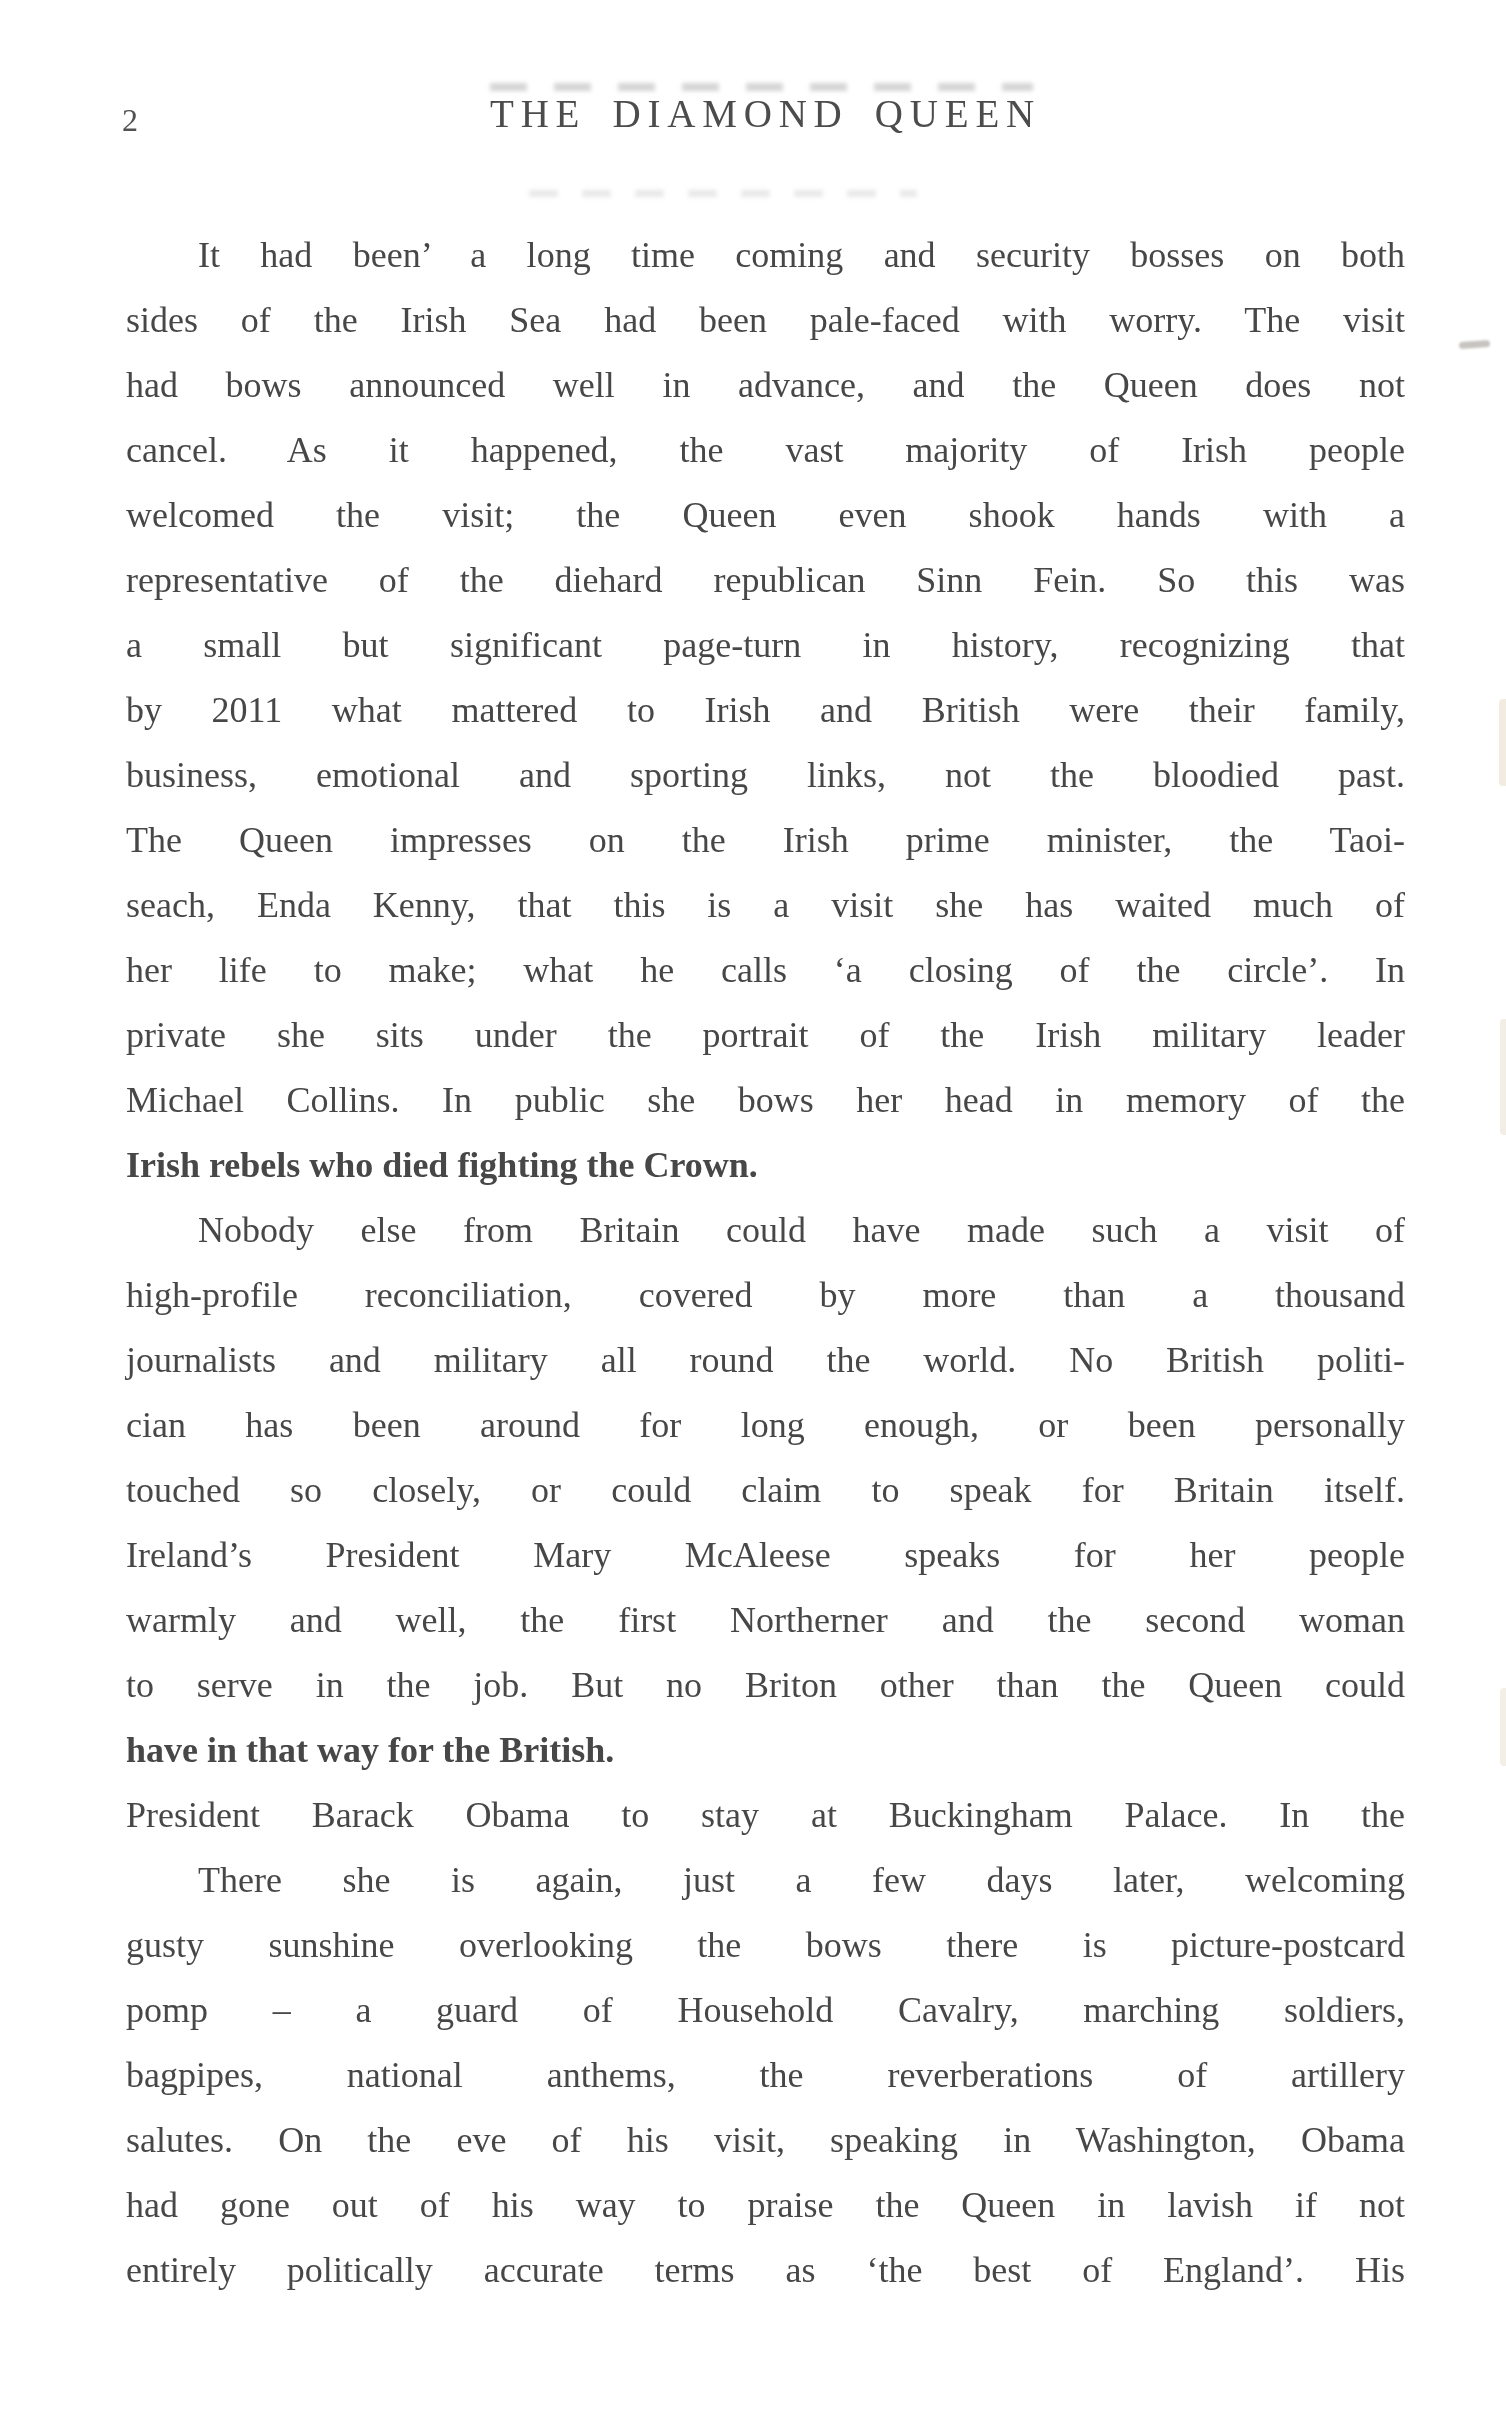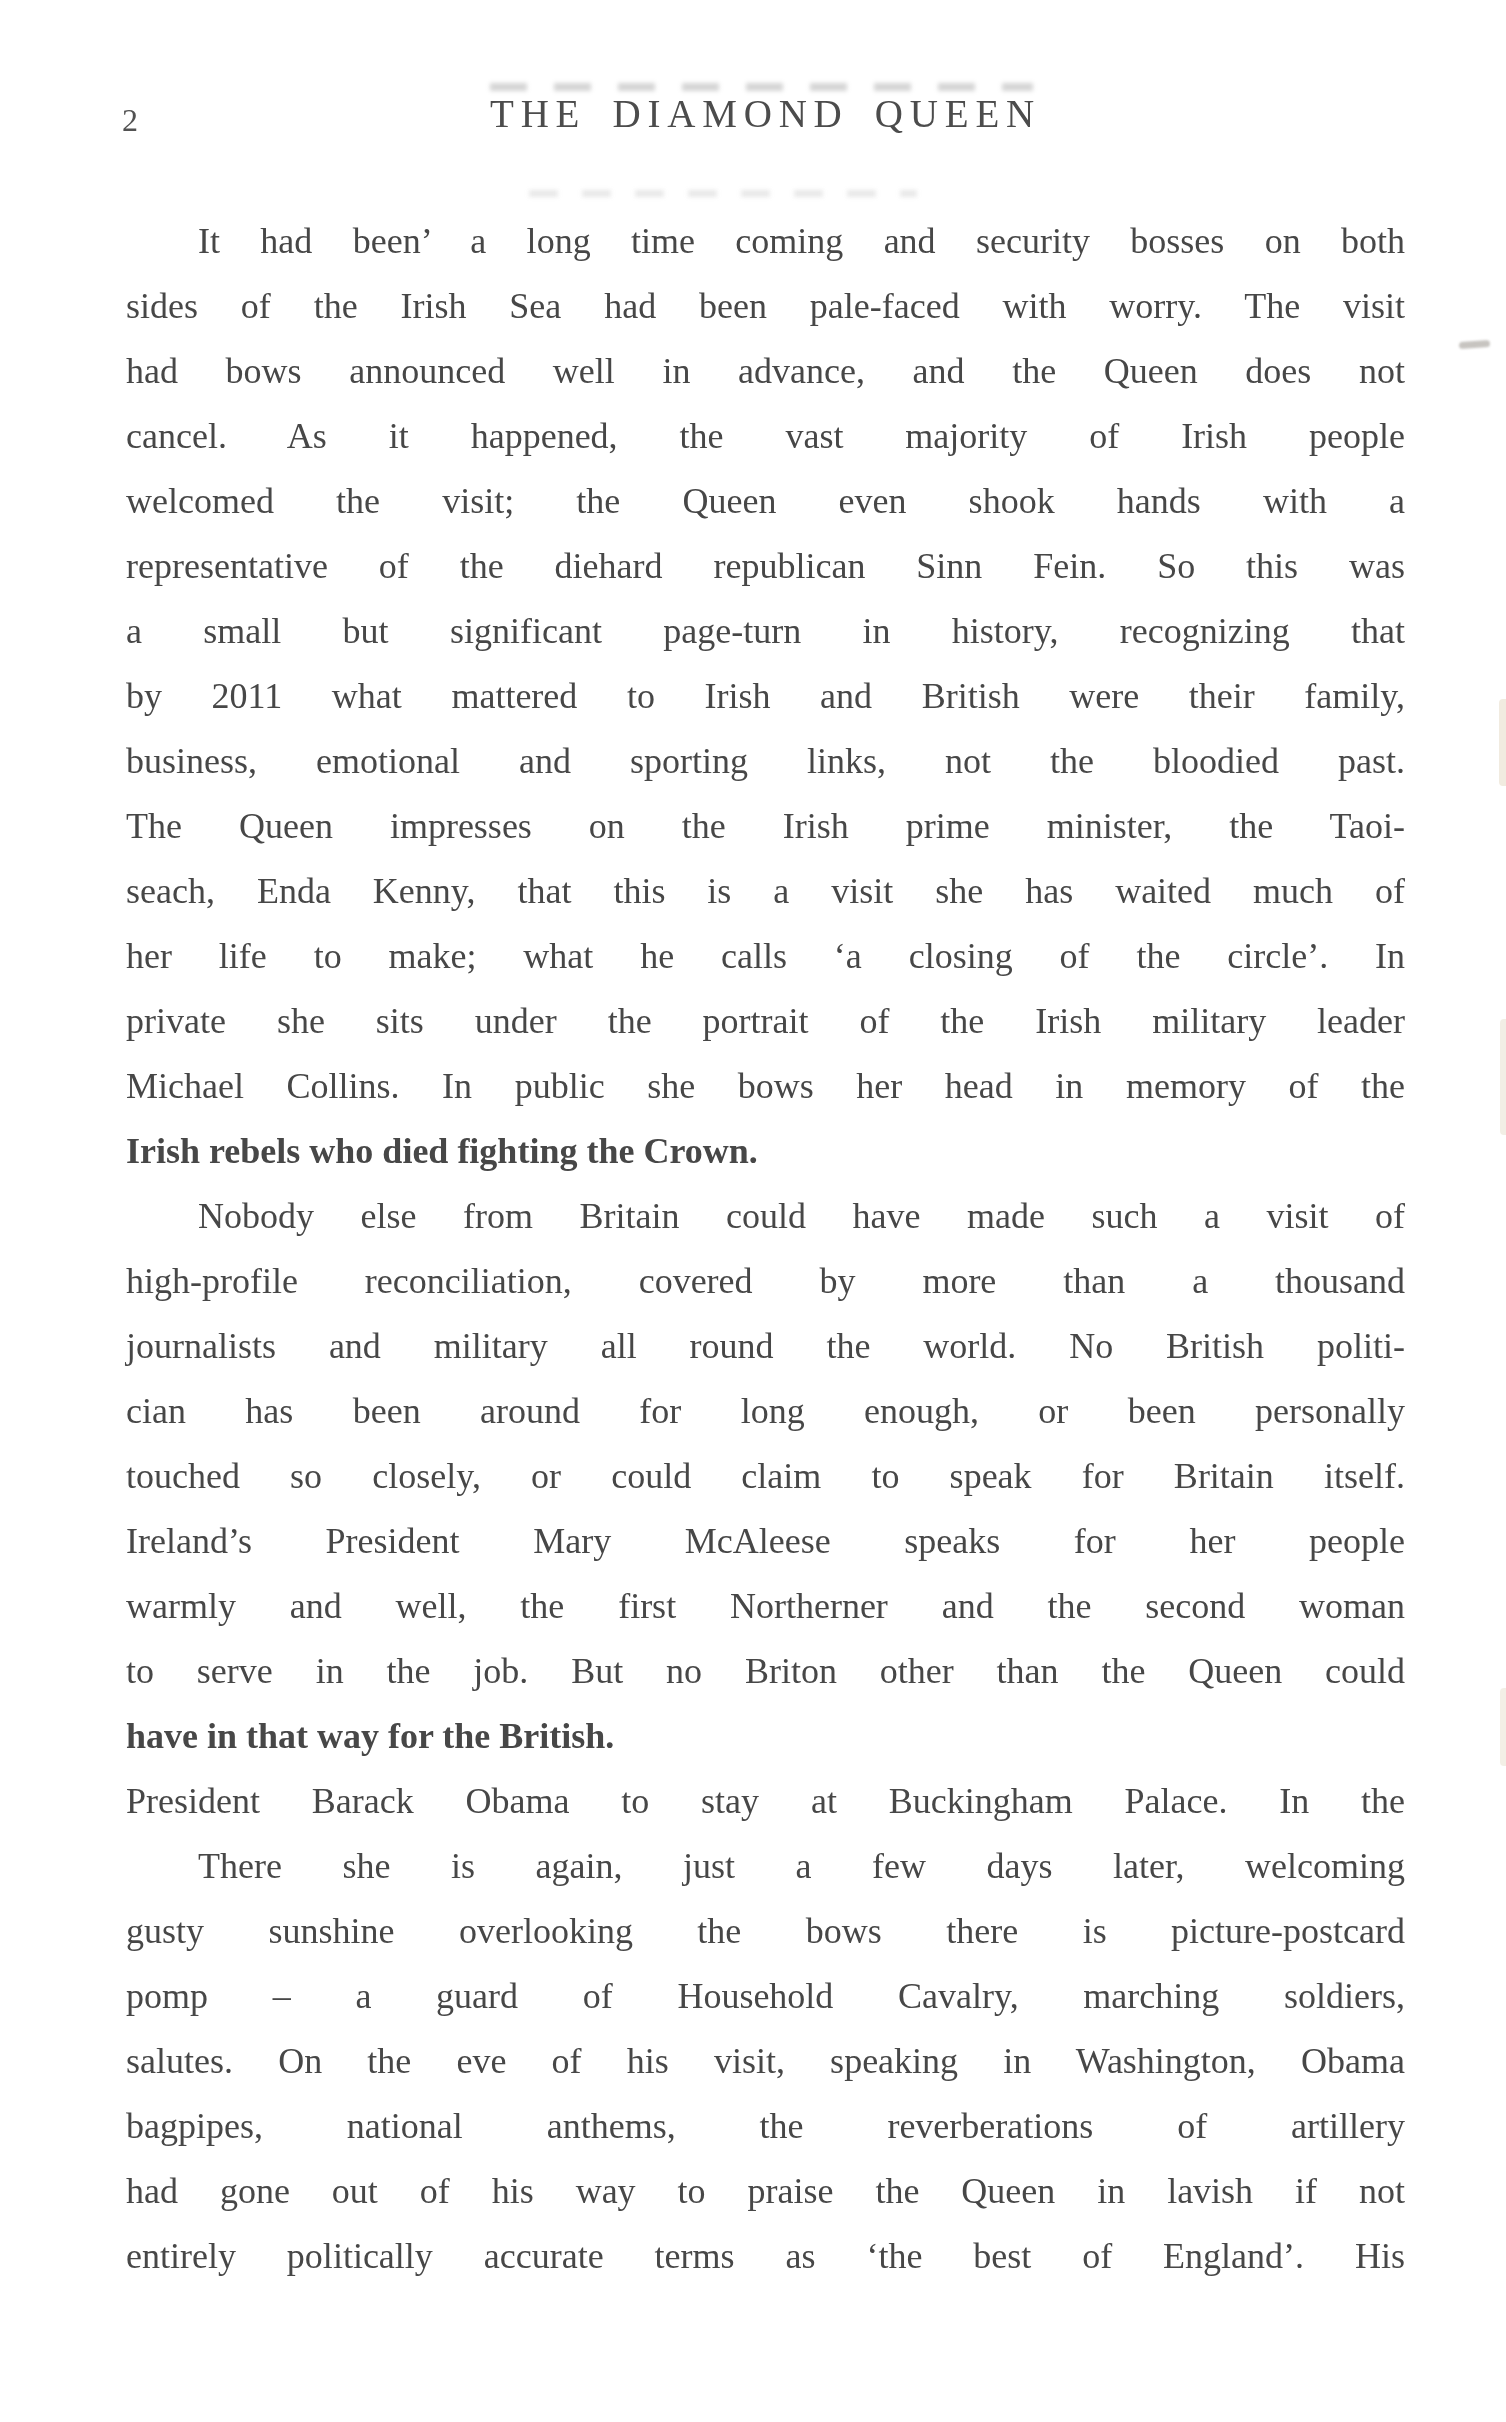--- a/index.html
+++ b/index.html
@@ -34,21 +34,21 @@
     text-align: center;
     font-size: 39px;
     letter-spacing: 6.8px;
     word-spacing: 9.7px;
     color: #4c4c4c;
   }
 
   
   .text-block {
     position: absolute;
-    top: 209px;
+    top: 223px;
     left: 126px;
     width: 1279px;
   }
   .line {
     font-size: 36px;
     line-height: 65px;
     height: 65px;
     white-space: normal;
     text-align: justify;
     text-align-last: justify;
@@ -119,22 +119,22 @@
       <div class="line">cian has been around for long enough, or been personally</div>
       <div class="line">touched so closely, or could claim to speak for Britain itself.</div>
       <div class="line">Ireland’s President Mary McAleese speaks for her people</div>
       <div class="line">warmly and well, the first Northerner and the second woman</div>
       <div class="line">to serve in the job. But no Briton other than the Queen could</div>
       <div class="line endline">have in that way for the British.</div>
       <div class="line">President Barack Obama to stay at Buckingham Palace. In the</div>
       <div class="line indent">There she is again, just a few days later, welcoming</div>
       <div class="line">gusty sunshine overlooking the bows there is picture-postcard</div>
       <div class="line">pomp – a guard of Household Cavalry, marching soldiers,</div>
+      <div class="line">bagpipes, national anthems, the reverberations of artillery</div>
       <div class="line">salutes. On the eve of his visit, speaking in Washington, Obama</div>
-      <div class="line">bagpipes, national anthems, the reverberations of artillery</div>
       <div class="line">had gone out of his way to praise the Queen in lavish if not</div>
       <div class="line">entirely politically accurate terms as ‘the best of England’. His</div>
     </main>
 
   <div class="ghost-streak-1"></div>
   <div class="ghost-streak-2"></div>
   <div class="margin-smudge-1"></div>
   <div class="edge-mark-1"></div>
   <div class="edge-mark-2"></div>
   <div class="edge-mark-3"></div>

